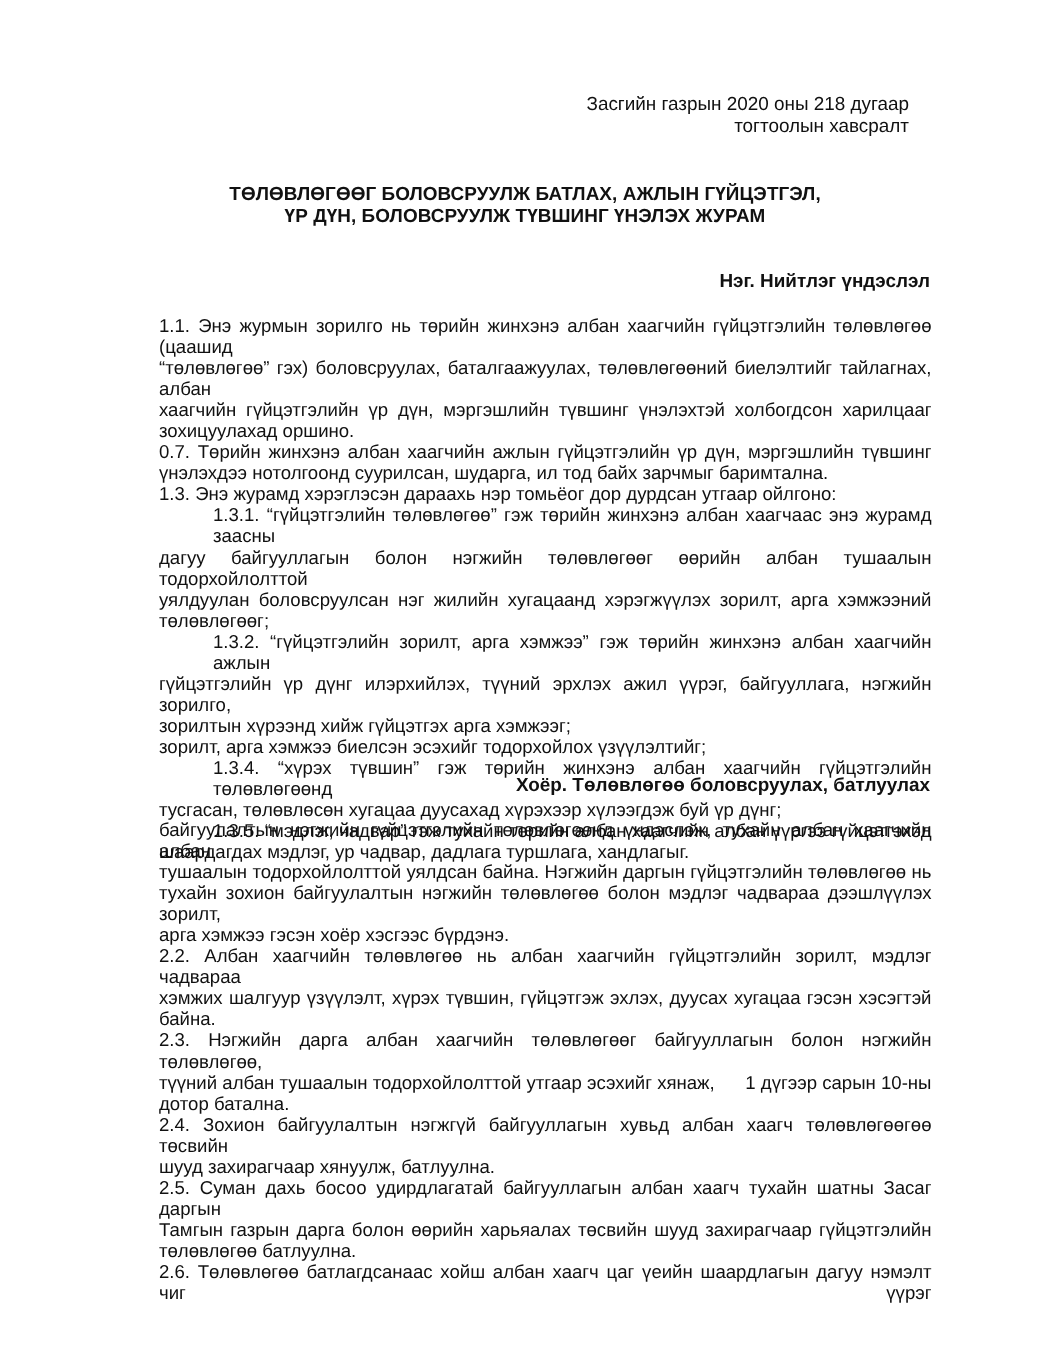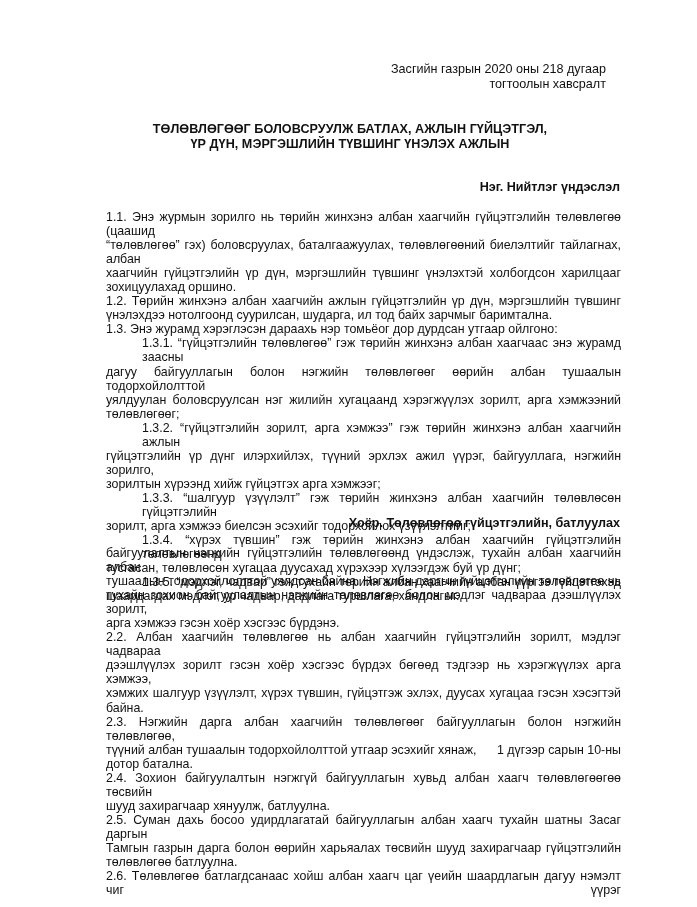--- a/index.html
+++ b/index.html
@@ -33,57 +33,55 @@
 
 <div class="page">
 
   <div class="annex">
     <span class="line">Засгийн газрын 2020 оны 218 дугаар</span>
     <span class="line">тогтоолын хавсралт</span>
   </div>
 
   <div class="title">
     <span class="line">ТӨЛӨВЛӨГӨӨГ БОЛОВСРУУЛЖ БАТЛАХ, АЖЛЫН ГҮЙЦЭТГЭЛ,</span>
-    <span class="line">ҮР ДҮН, МЭРГЭШЛИЙН ТҮВШИНГ ҮНЭЛЭХ АЖЛЫН</span>
+    <span class="line">ҮР ДҮН, БОЛОВСРУУЛЖ ТҮВШИНГ ҮНЭЛЭХ ЖУРАМ</span>
   </div>
 
   <div class="section-head" style="top:180px;">Нэг. Нийтлэг үндэслэл</div>
 
   <div class="body-block" style="top:210px;">
     <span class="line j">1.1. Энэ журмын зорилго нь төрийн жинхэнэ албан хаагчийн гүйцэтгэлийн төлөвлөгөө (цаашид</span>
     <span class="line j">“төлөвлөгөө” гэх) боловсруулах, баталгаажуулах, төлөвлөгөөний биелэлтийг тайлагнах, албан</span>
     <span class="line j">хаагчийн гүйцэтгэлийн үр дүн, мэргэшлийн түвшинг үнэлэхтэй холбогдсон харилцааг</span>
     <span class="line">зохицуулахад оршино.</span>
-    <span class="line j">1.2. Төрийн жинхэнэ албан хаагчийн ажлын гүйцэтгэлийн үр дүн, мэргэшлийн түвшинг</span>
+    <span class="line j">0.7. Төрийн жинхэнэ албан хаагчийн ажлын гүйцэтгэлийн үр дүн, мэргэшлийн түвшинг</span>
     <span class="line">үнэлэхдээ нотолгоонд суурилсан, шударга, ил тод байх зарчмыг баримтална.</span>
     <span class="line">1.3. Энэ журамд хэрэглэсэн дараахь нэр томьёог дор дурдсан утгаар ойлгоно:</span>
     <span class="line j ind">1.3.1. “гүйцэтгэлийн төлөвлөгөө” гэж төрийн жинхэнэ албан хаагчаас энэ журамд заасны</span>
     <span class="line j">дагуу байгууллагын болон нэгжийн төлөвлөгөөг өөрийн албан тушаалын тодорхойлолттой</span>
     <span class="line j">уялдуулан боловсруулсан нэг жилийн хугацаанд хэрэгжүүлэх зорилт, арга хэмжээний</span>
     <span class="line">төлөвлөгөөг;</span>
     <span class="line j ind">1.3.2. “гүйцэтгэлийн зорилт, арга хэмжээ” гэж төрийн жинхэнэ албан хаагчийн ажлын</span>
     <span class="line j">гүйцэтгэлийн үр дүнг илэрхийлэх, түүний эрхлэх ажил үүрэг, байгууллага, нэгжийн зорилго,</span>
     <span class="line">зорилтын хүрээнд хийж гүйцэтгэх арга хэмжээг;</span>
-    <span class="line j ind">1.3.3. “шалгуур үзүүлэлт” гэж төрийн жинхэнэ албан хаагчийн төлөвлөсөн гүйцэтгэлийн</span>
     <span class="line">зорилт, арга хэмжээ биелсэн эсэхийг тодорхойлох үзүүлэлтийг;</span>
     <span class="line j ind">1.3.4. “хүрэх түвшин” гэж төрийн жинхэнэ албан хаагчийн гүйцэтгэлийн төлөвлөгөөнд</span>
     <span class="line">тусгасан, төлөвлөсөн хугацаа дуусахад хүрэхээр хүлээгдэж буй үр дүнг;</span>
     <span class="line j ind">1.3.5. “мэдлэг, чадвар” гэж тухайн төрийн албан хаагчийн албан үүргээ гүйцэтгэхэд</span>
     <span class="line">шаардагдах мэдлэг, ур чадвар, дадлага туршлага, хандлагыг.</span>
   </div>
 
-  <div class="section-head" style="top:516px;">Хоёр. Төлөвлөгөө гүйцэтгэлийн, батлуулах</div>
+  <div class="section-head" style="top:516px;">Хоёр. Төлөвлөгөө боловсруулах, батлуулах</div>
 
   <div class="body-block" style="top:546px;">
     <span class="line j">байгуулалтын нэгжийн гүйцэтгэлийн төлөвлөгөөнд үндэслэж, тухайн албан хаагчийн албан</span>
     <span class="line j">тушаалын тодорхойлолттой уялдсан байна. Нэгжийн даргын гүйцэтгэлийн төлөвлөгөө нь</span>
     <span class="line j">тухайн зохион байгуулалтын нэгжийн төлөвлөгөө болон мэдлэг чадвараа дээшлүүлэх зорилт,</span>
     <span class="line">арга хэмжээ гэсэн хоёр хэсгээс бүрдэнэ.</span>
     <span class="line j">2.2. Албан хаагчийн төлөвлөгөө нь албан хаагчийн гүйцэтгэлийн зорилт, мэдлэг чадвараа</span>
-    <span class="line j">дээшлүүлэх зорилт гэсэн хоёр хэсгээс бүрдэх бөгөөд тэдгээр нь хэрэгжүүлэх арга хэмжээ,</span>
     <span class="line j">хэмжих шалгуур үзүүлэлт, хүрэх түвшин, гүйцэтгэж эхлэх, дуусах хугацаа гэсэн хэсэгтэй байна.</span>
     <span class="line j">2.3. Нэгжийн дарга албан хаагчийн төлөвлөгөөг байгууллагын болон нэгжийн төлөвлөгөө,</span>
     <span class="line" style="position:relative;">
       <span>түүний албан тушаалын тодорхойлолттой утгаар эсэхийг хянаж,</span>
       <span style="position:absolute; right:0;">1 дүгээр сарын 10-ны</span>
     </span>
     <span class="line">дотор батална.</span>
     <span class="line j">2.4. Зохион байгуулалтын нэгжгүй байгууллагын хувьд албан хаагч төлөвлөгөөгөө төсвийн</span>
     <span class="line">шууд захирагчаар хянуулж, батлуулна.</span>
     <span class="line j">2.5. Суман дахь босоо удирдлагатай байгууллагын албан хаагч тухайн шатны Засаг даргын</span>

